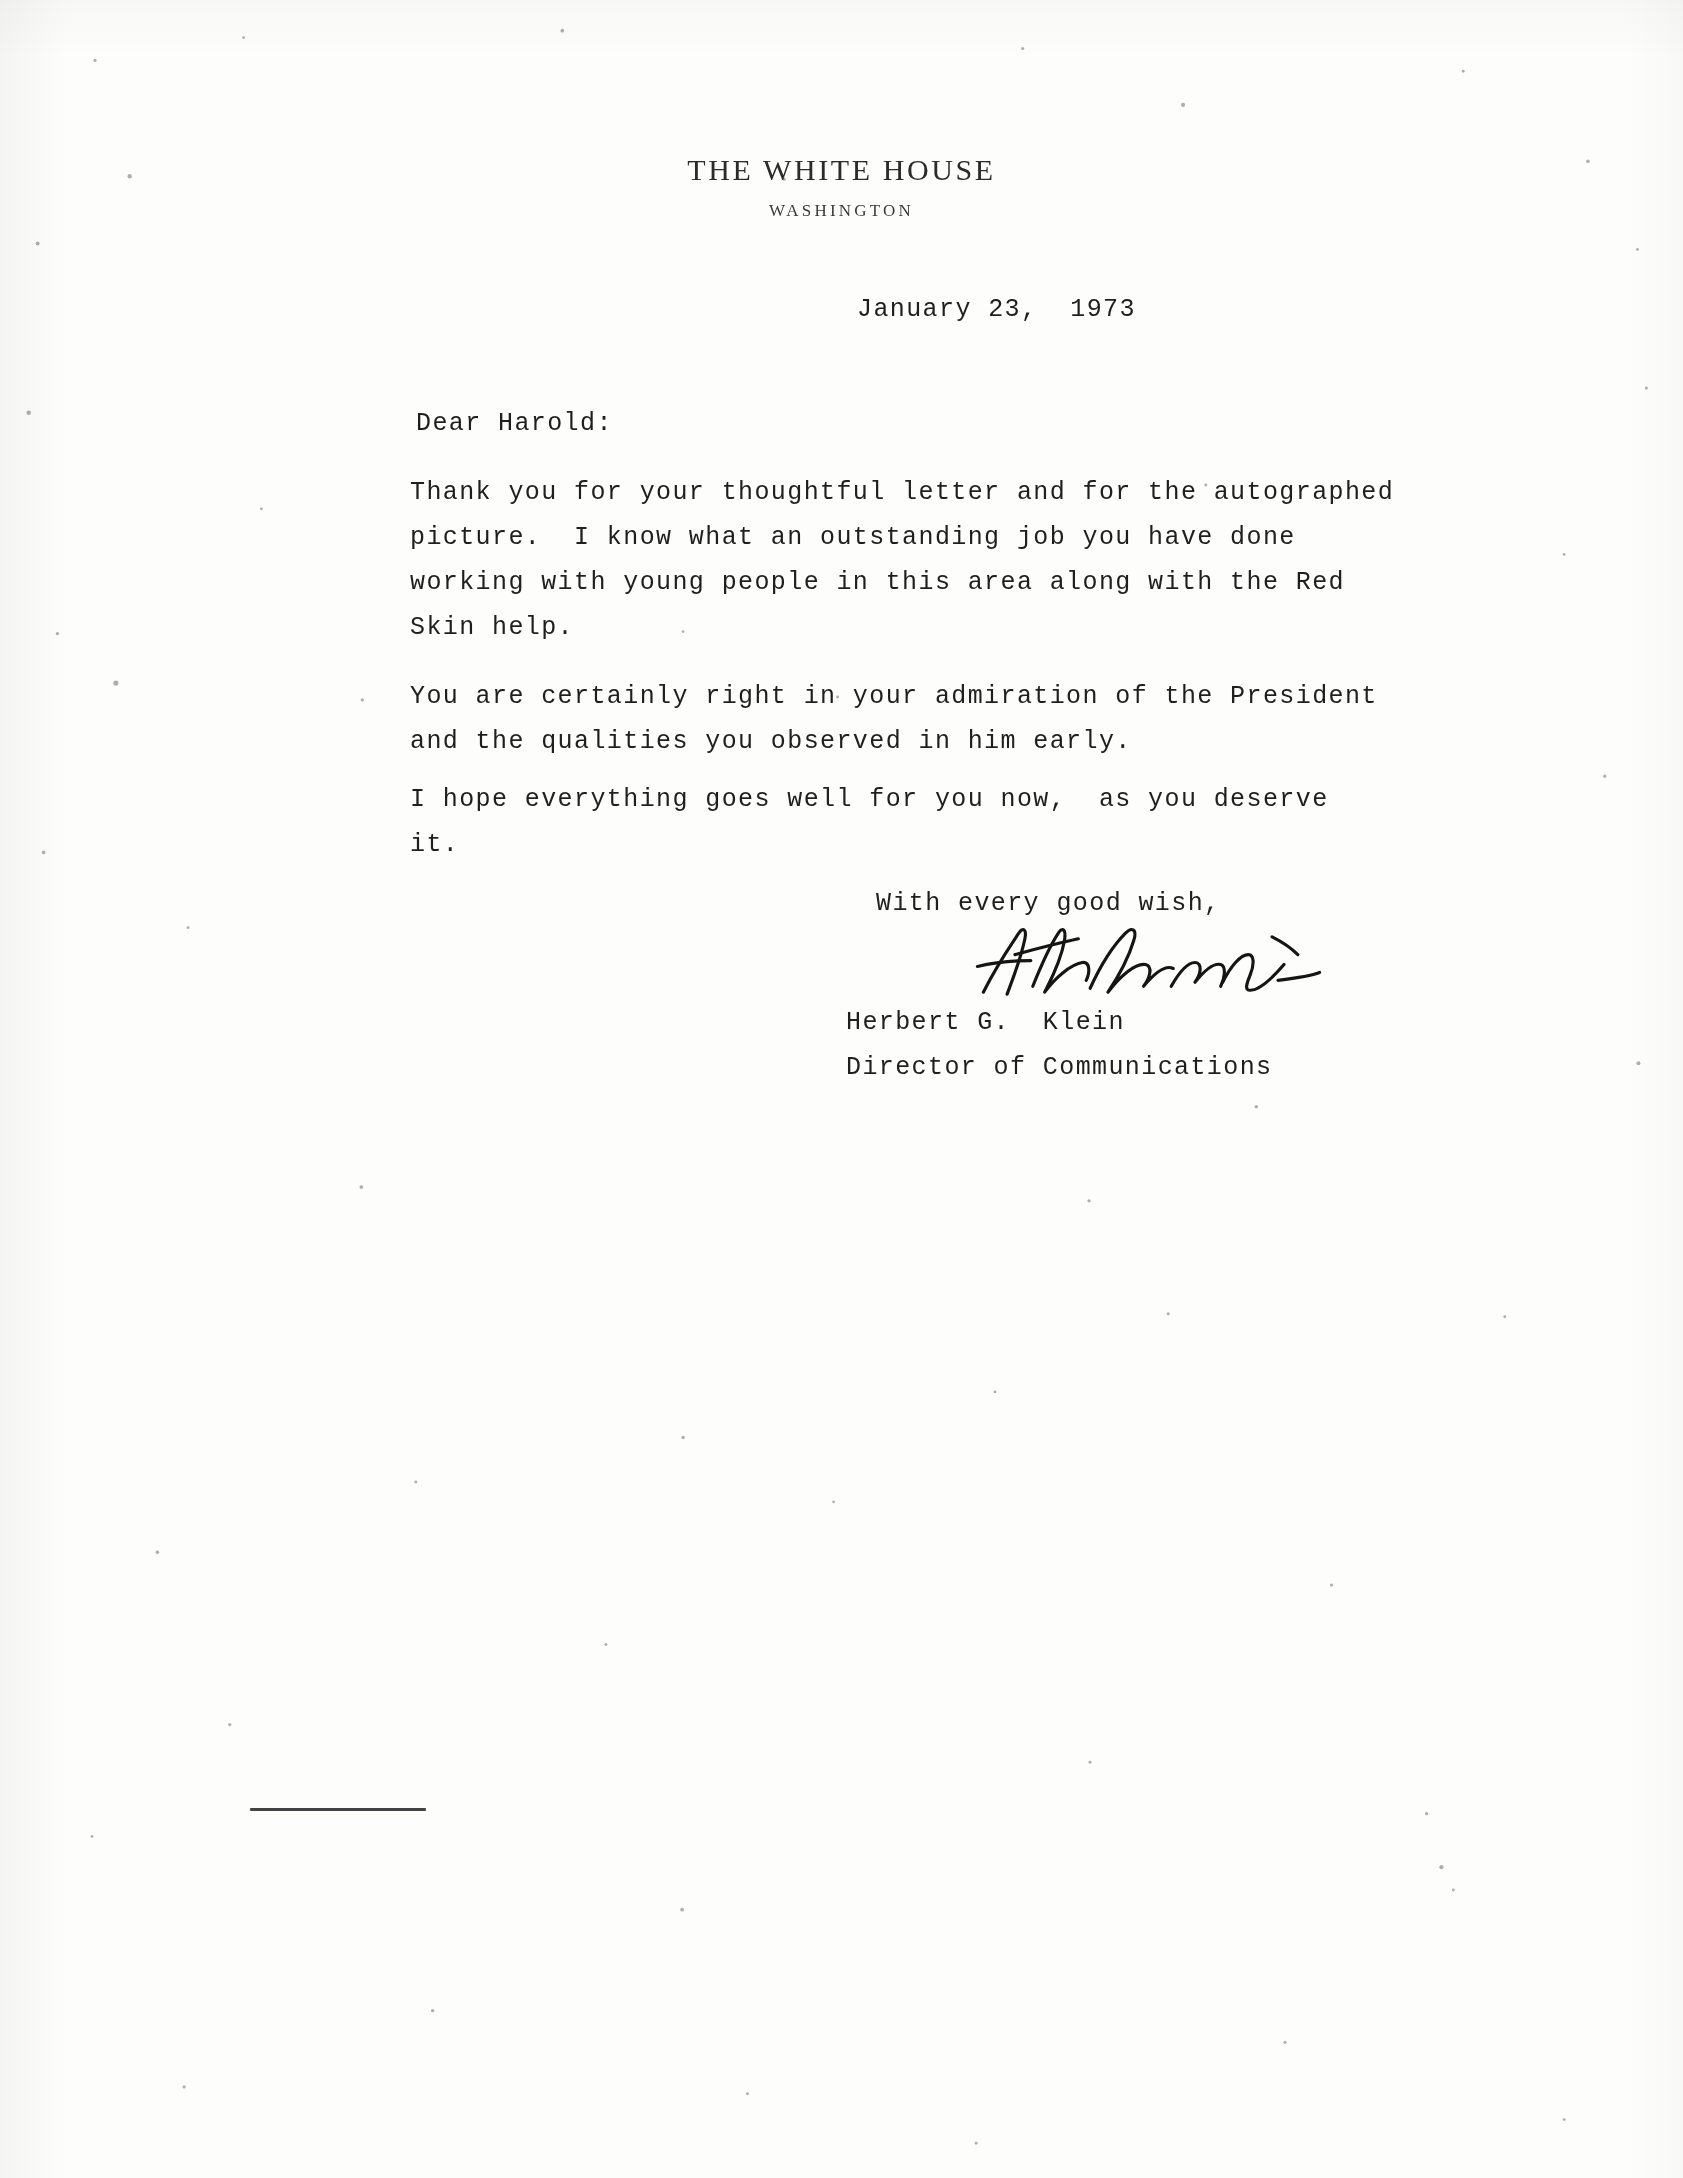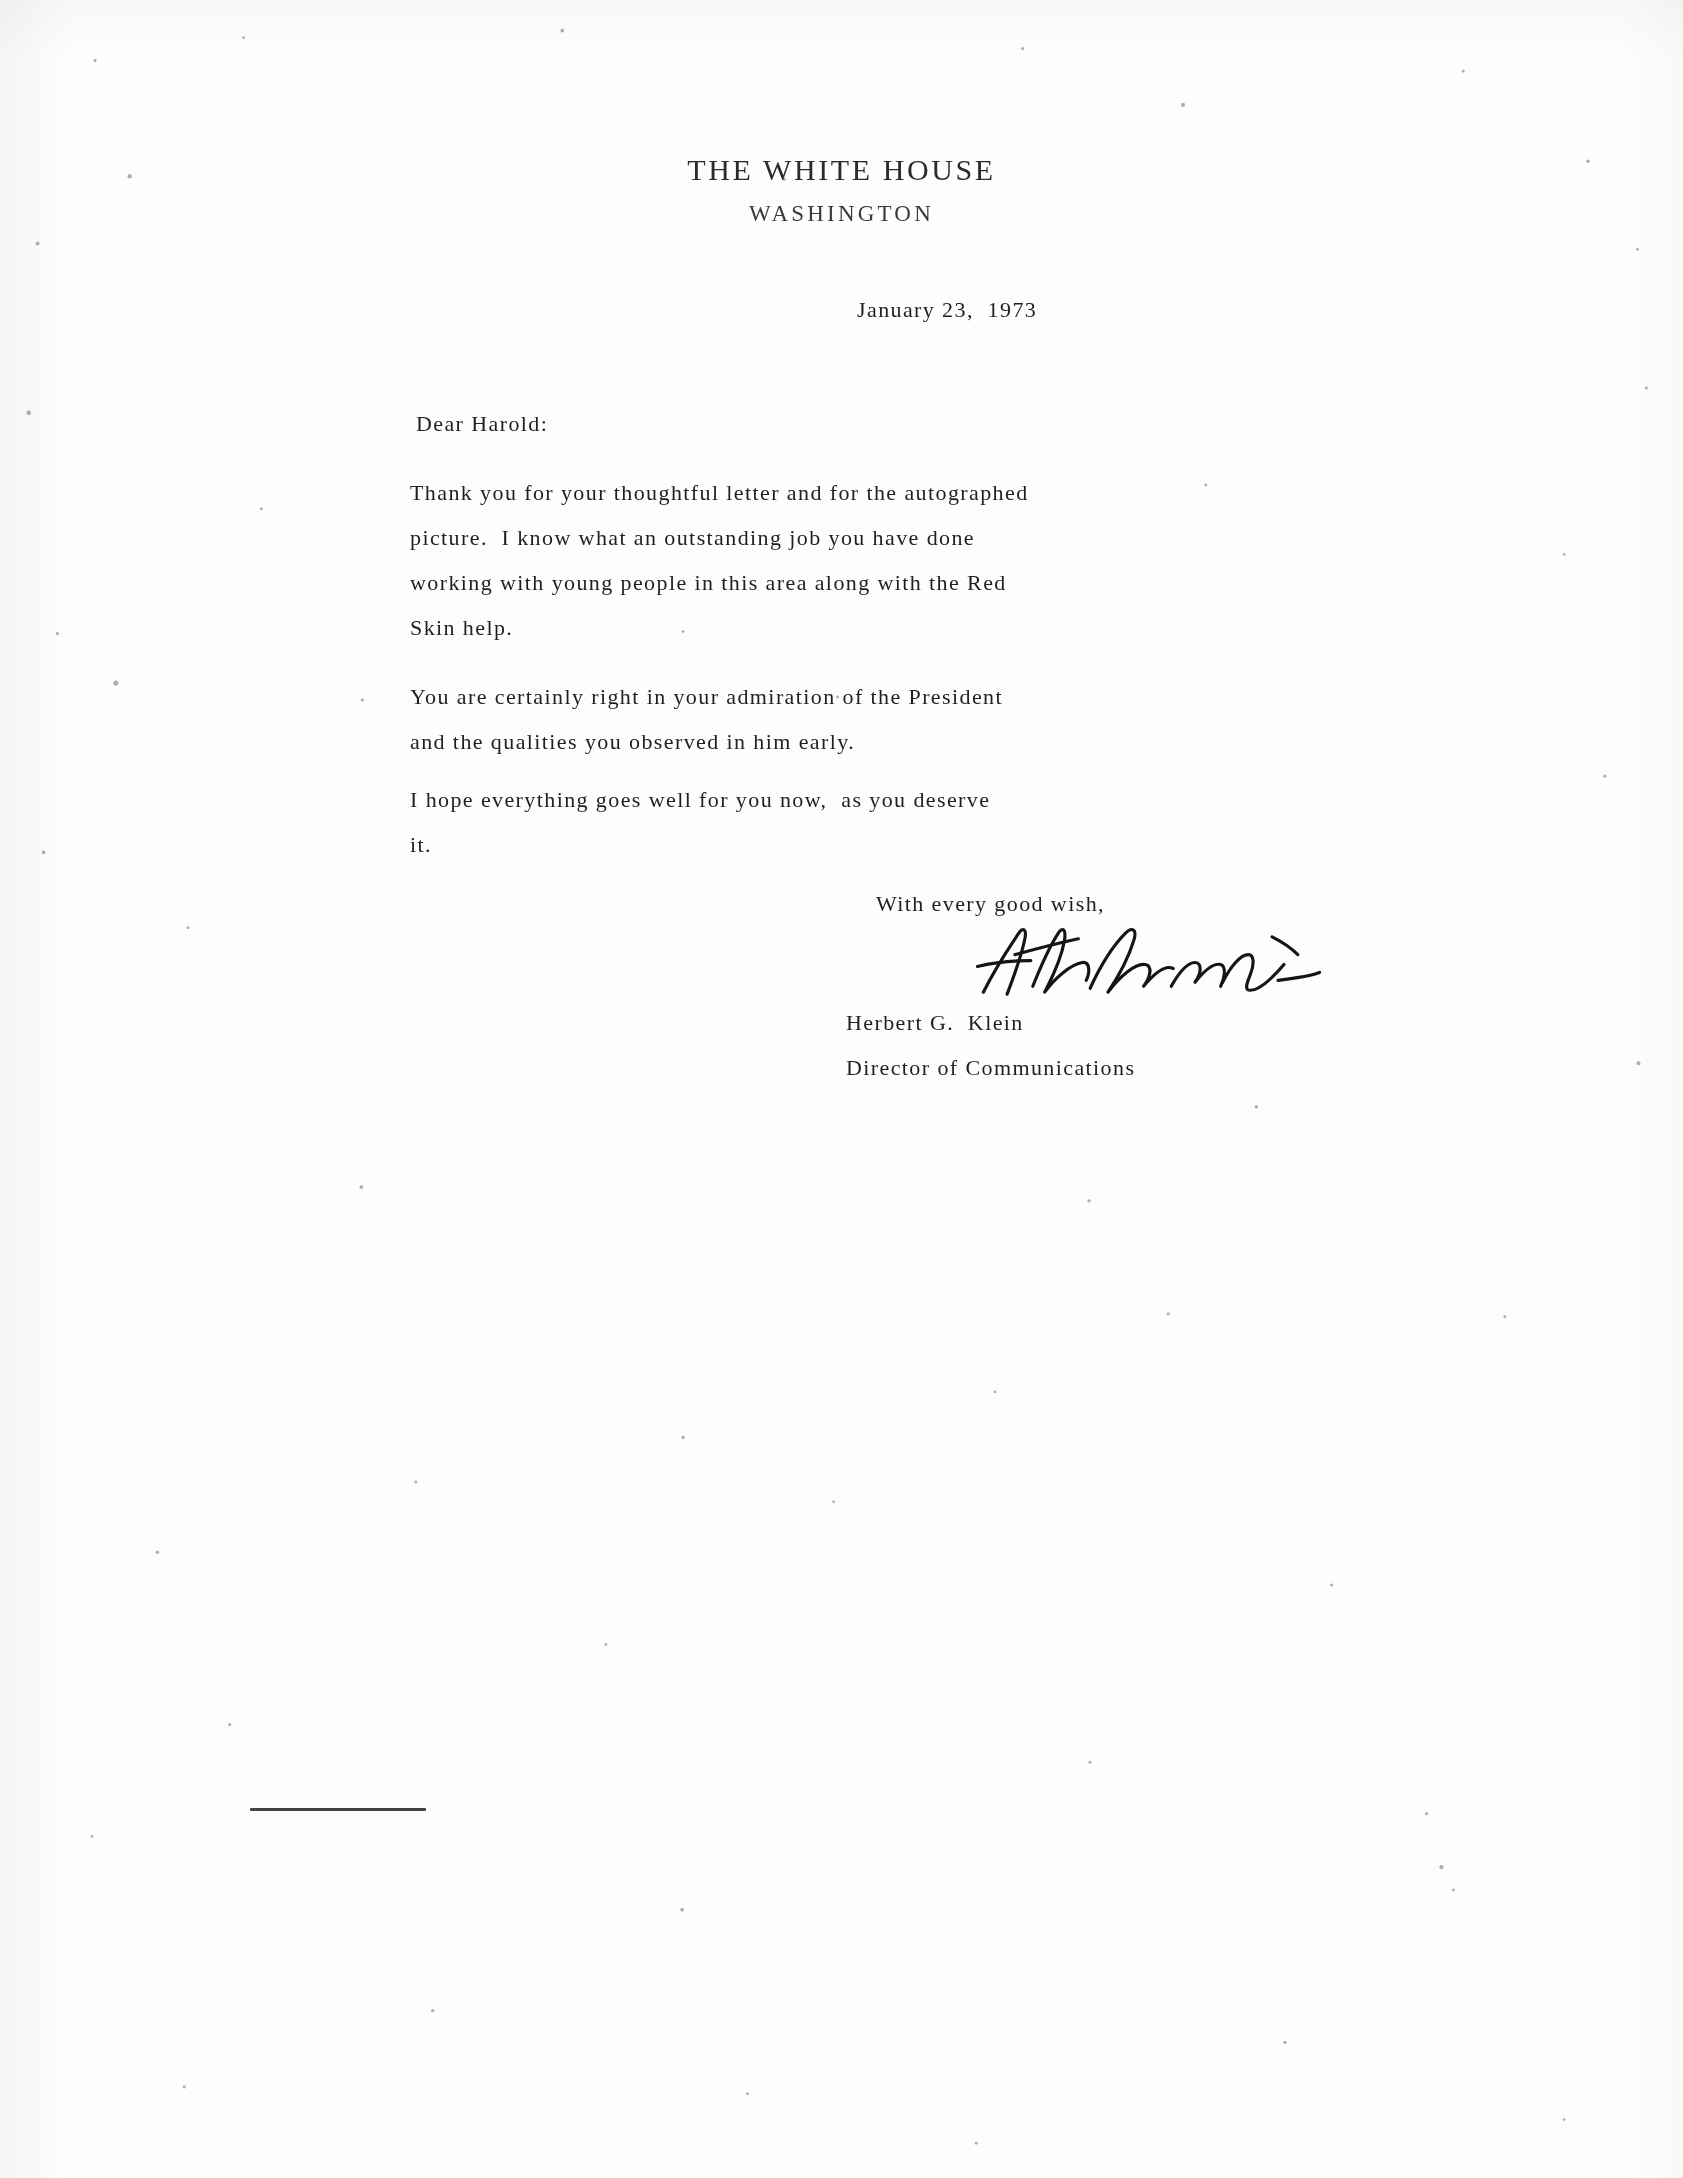--- a/index.html
+++ b/index.html
@@ -65,29 +65,29 @@
   #wh-title {
     font-family: "Liberation Serif", serif;
     font-size: 30px;
     letter-spacing: 2.6px;
     color: #2b2b2b;
     white-space: nowrap;
   }
   #wh-sub {
     margin-top: 14px;
     font-family: "Liberation Serif", serif;
-    font-size: 23px;
+    font-size: 17px;
     letter-spacing: 3.2px;
     color: #3a3a3a;
   }
 
   
   .tw {
-    font-family: Liberation Serif, serif;
-    font-size: 22px;
+    font-family: Liberation Mono, monospace;
+    font-size: 25px;
     letter-spacing: 1.4px;
     color: #1f1f1f;
     line-height: 45px;
     white-space: pre;
   }
 
   #date-line {
     position: absolute;
     top: 287px;
     left: 857px;

